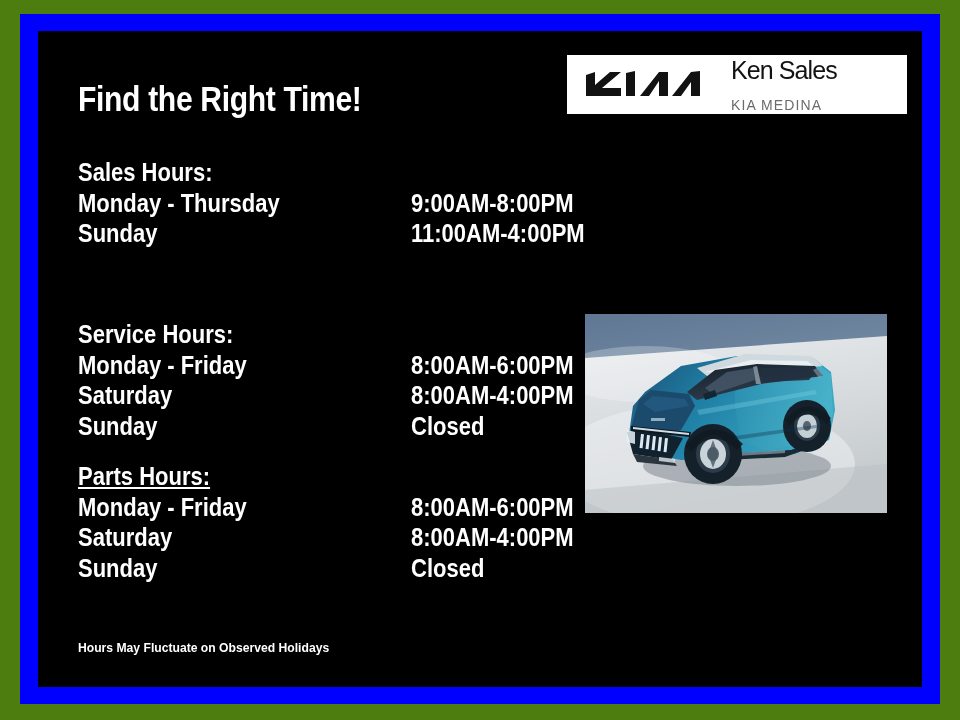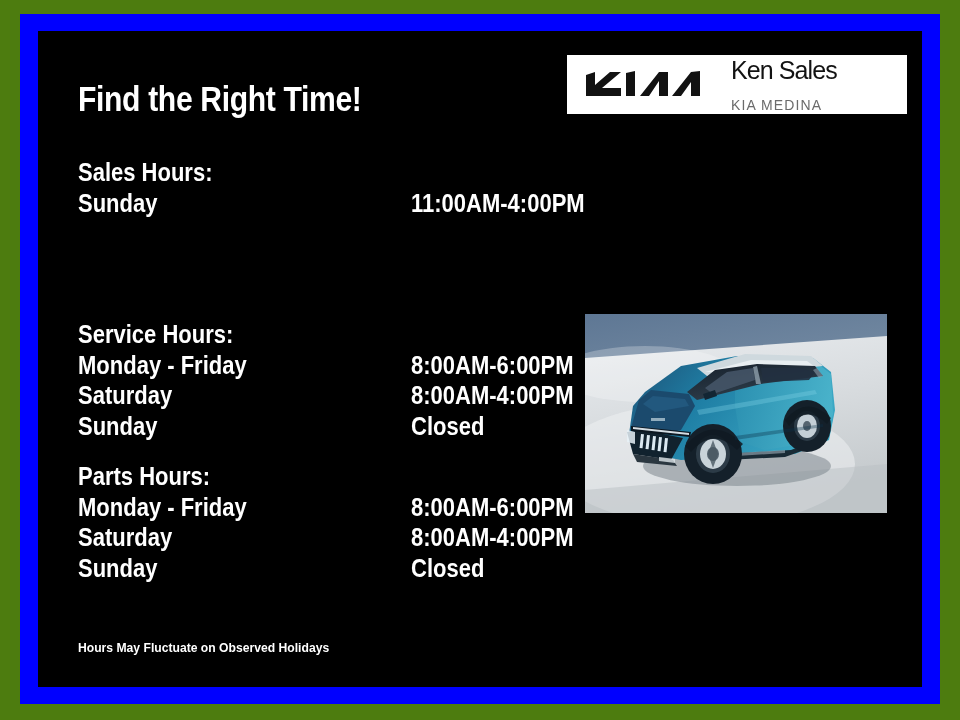--- a/index.html
+++ b/index.html
@@ -59,21 +59,21 @@
     position: absolute;
     left: 78px;
     color: #ffffff;
     font-size: 25px;
     font-weight: bold;
     line-height: 30.5px;
     white-space: nowrap;
   }
   #sales-block  { top: 157px; }
   #service-block{ top: 319px; }
-  #parts-block  { top: 461px; }
+  #parts-block  { top: 461px; text-decoration: underline; }
 
   .block-heading {
     display: block;
     transform: scaleX(0.88);
     transform-origin: left top;
   }
   .hours-row {
     position: relative;
     height: 30.5px;
   }
@@ -161,20 +161,24 @@
 <div id="slide">
 
   <div id="blue-frame"></div>
   <div id="inner-panel"></div>
 
   <div id="page-title">Find the Right Time!</div>
 
   <div class="hours-block" id="sales-block">
     <span class="block-heading">Sales Hours:</span>
     <div class="hours-row">
+      <span class="day-label">Monday - Thursday</span>
+      <span class="time-value">9:00AM-8:00PM</span>
+    </div>
+    <div class="hours-row">
       <span class="day-label">Sunday</span>
       <span class="time-value">11:00AM-4:00PM</span>
     </div>
   </div>
 
   <div class="hours-block" id="service-block">
     <span class="block-heading">Service Hours:</span>
     <div class="hours-row">
       <span class="day-label">Monday - Friday</span>
       <span class="time-value">8:00AM-6:00PM</span>

